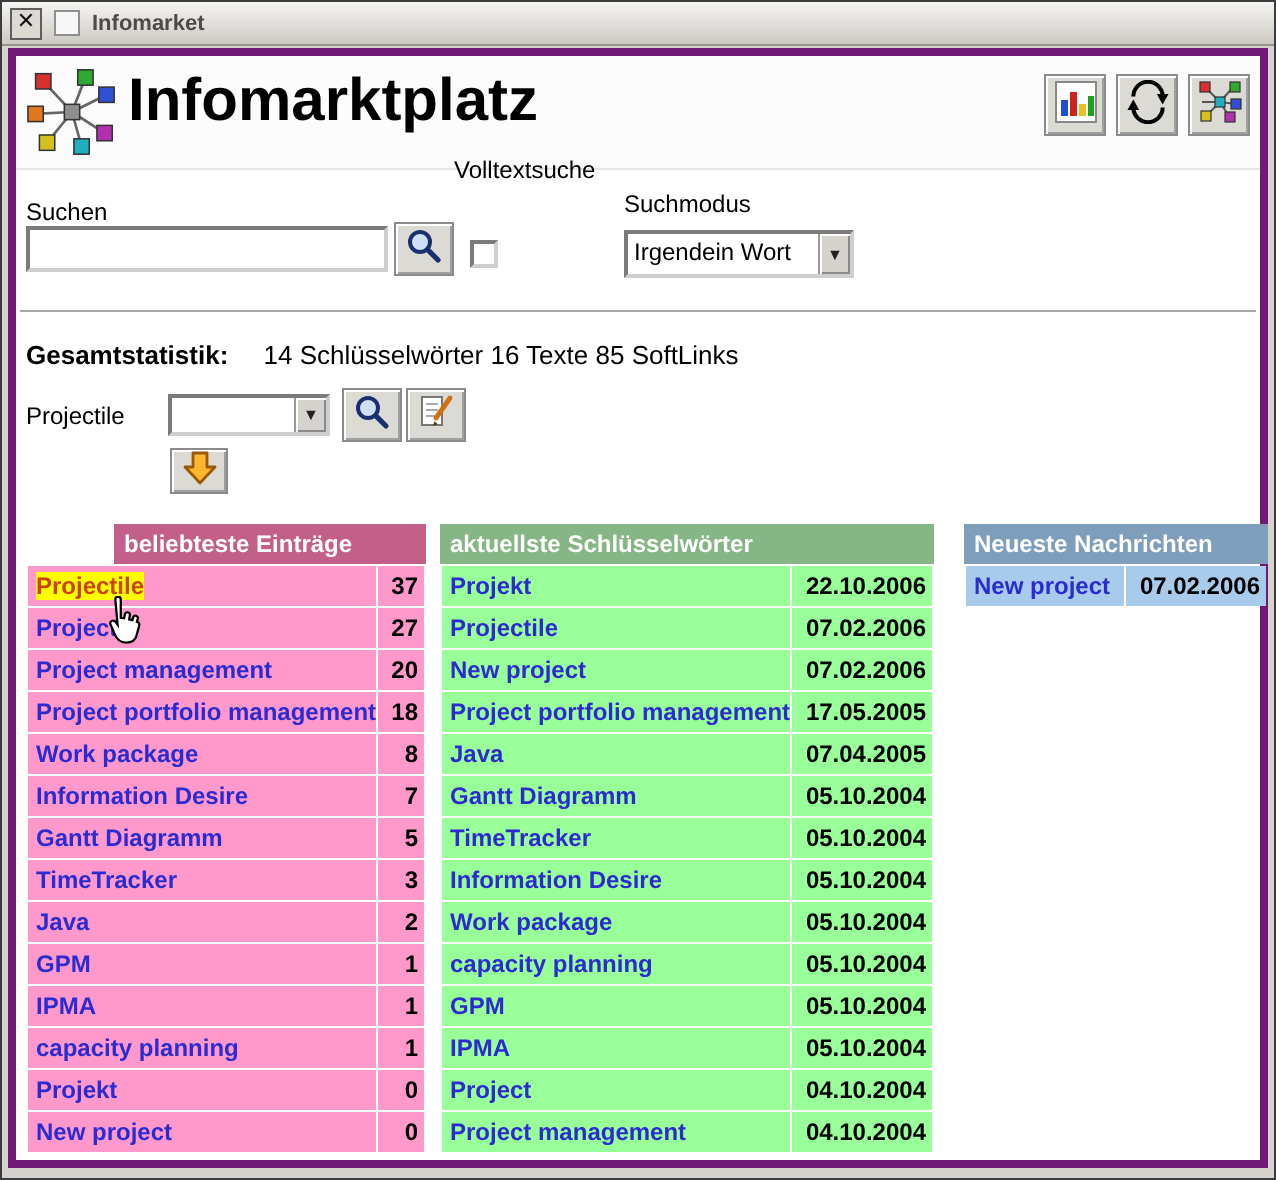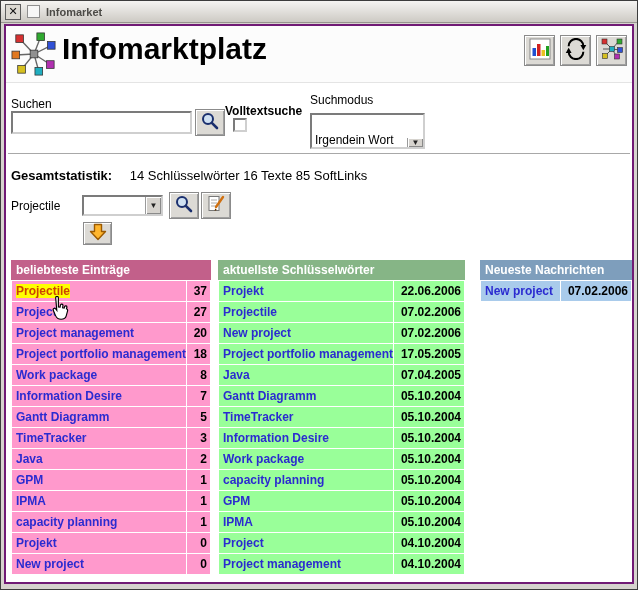--- a/index.html
+++ b/index.html
@@ -9,64 +9,64 @@
   
   .titlebar{position:absolute;top:0;left:0;right:0;height:22px;
             background:linear-gradient(#f5f4f2,#cdcac4);border-bottom:1px solid #96948e;
             display:flex;align-items:center;padding:0 4px;gap:6px;}
   .tb-close{width:16px;height:16px;border:1px solid #5e5e5e;background:#dcd9d2;
             display:flex;align-items:center;justify-content:center;font-size:11px;font-weight:bold;
             color:#111;line-height:1;padding:0;font-family:inherit;}
   .tb-appicon{width:13px;height:13px;background:#f7f7f7;border:1px solid #8f8f8f;display:inline-block;}
   .tb-title{font-size:11px;font-weight:bold;color:#4c4b47;}
   
-  .content{position:absolute;top:23px;left:3px;width:630px;bottom:5px;background:#fff;border:2px solid #701a75;}
+  .content{position:absolute;top:23px;left:3px;width:630px;bottom:5px;background:#fff;border:4px solid #701a75;}
   
   .header-row{position:absolute;top:0;left:0;right:0;height:57px;background:#fcfcfc;border-bottom:1px solid #e4e4e4;}
   .logo{position:absolute;left:5px;top:5px;width:46px;height:46px;}
   .page-title{position:absolute;left:56px;top:6px;margin:0;font-size:30px;font-weight:bold;color:#000;}
   .header-buttons{position:absolute;right:5px;top:9px;display:flex;gap:5px;}
   .tool-btn{width:31px;height:31px;padding:2px;background:#dcdad5;border:1px solid #8b8b8b;
             box-shadow:inset 1px 1px 0 #fff, inset -1px -1px 0 #a0a0a0;
             display:flex;align-items:center;justify-content:center;}
   
   .label{position:absolute;font-size:12px;color:#000;white-space:nowrap;}
   #lbl-suchen{left:5px;top:71px;}
-  #lbl-volltext{left:219px;top:78px;font-weight:bold;}
+  #lbl-volltext{left:219px;top:50px;}
   #lbl-suchmodus{left:304px;top:67px;}
   .search-input{position:absolute;left:5px;top:85px;width:181px;height:23px;border:2px inset #cfcfcf;
                 background:#fff;font-size:12px;padding:2px 4px;font-family:inherit;}
   .icon-btn{position:absolute;width:30px;height:27px;background:#dcdad5;border:1px solid #8b8b8b;
             box-shadow:inset 1px 1px 0 #fff, inset -1px -1px 0 #a0a0a0;
             display:flex;align-items:center;justify-content:center;padding:0;}
   #search-button{left:189px;top:83px;}
   .checkbox{position:absolute;left:227px;top:92px;width:14px;height:14px;border:2px inset #cfcfcf;background:#fff;padding:0;}
   .select{position:absolute;display:flex;align-items:stretch;background:#fff;border:2px inset #cfcfcf;font-size:12px;}
   .sel-text{flex:1;padding:2px 3px 0 3px;white-space:nowrap;overflow:hidden;}
   .sel-btn{width:16px;background:#d6d3ce;border:none;border-left:1px solid #9a9a9a;
            box-shadow:inset 1px 1px 0 #fff, inset -1px -1px 0 #8a8a8a;
            display:flex;align-items:center;justify-content:center;font-size:8px;color:#222;padding:0;}
-  #mode-select{left:304px;top:87px;width:115px;height:36px;align-items:flex-end;}
+  #mode-select{left:304px;top:87px;width:115px;height:24px;}
   
   .divider{position:absolute;left:2px;right:2px;top:127px;height:2px;border-top:1px solid #a8a8a8;border-bottom:1px solid #fff;}
   .stats-row{position:absolute;left:5px;top:142px;font-size:13px;white-space:nowrap;}
   .stats-row .stats-label{font-weight:bold;text-align:right;}
   .stats-row .stats-value{margin-left:14px;margin-top:43px;}
   #lbl-kategorien{left:5px;top:173px;}
   #cats-select{left:76px;top:169px;width:81px;height:21px;}
   #cats-search-button{left:163px;top:166px;}
   #cats-edit-button{left:195px;top:166px;}
   #go-button{left:77px;top:196px;width:29px;height:23px;}
   
   .col{position:absolute;top:234px;}
   #col-popular{left:5px;width:200px;}
   #col-keywords{left:212px;width:247px;}
   #col-news{left:474px;width:152px;}
   .col-header{height:20px;line-height:20px;font-size:12px;font-weight:bold;color:#fff;padding-left:5px;white-space:nowrap;overflow:hidden;}
-  #col-popular .col-header{background:var(--popular-header);}
+  #col-popular .col-header{background:var(--popular-header);margin-left:44px;}
   #col-keywords .col-header{background:var(--keywords-header);}
   #col-news .col-header{background:var(--news-header);}
   table.list{width:100%;border-collapse:separate;border-spacing:1px;margin:0;}
   table.list td{height:20px;font-size:12px;padding:0 0 0 4px;white-space:nowrap;overflow:hidden;vertical-align:middle;font-weight:bold;}
   .popular td{background:var(--popular-row);}
   .keywords td{background:var(--keywords-row);}
   .news td{background:var(--news-row);}
   .value-cell{text-align:right;padding-right:3px !important;color:#000;}
   .popular .value-cell{width:24px;}
   .keywords .value-cell{width:74px;}
@@ -283,21 +283,21 @@
           </tbody>
       </table>
     </div>
 
     <div class="col" id="col-keywords">
       <div class="col-header">aktuellste Schlüsselwörter</div>
       <table class="list keywords">
         <tbody id="keywords-body">
             <tr>
               <td class="label-cell"><span class="entry-link">Projekt</span></td>
-              <td class="value-cell">22.06.2006</td>
+              <td class="value-cell">22.10.2006</td>
             </tr>
             <tr>
               <td class="label-cell"><span class="entry-link">Projectile</span></td>
               <td class="value-cell">07.02.2006</td>
             </tr>
             <tr>
               <td class="label-cell"><span class="entry-link">New project</span></td>
               <td class="value-cell">07.02.2006</td>
             </tr>
             <tr>

